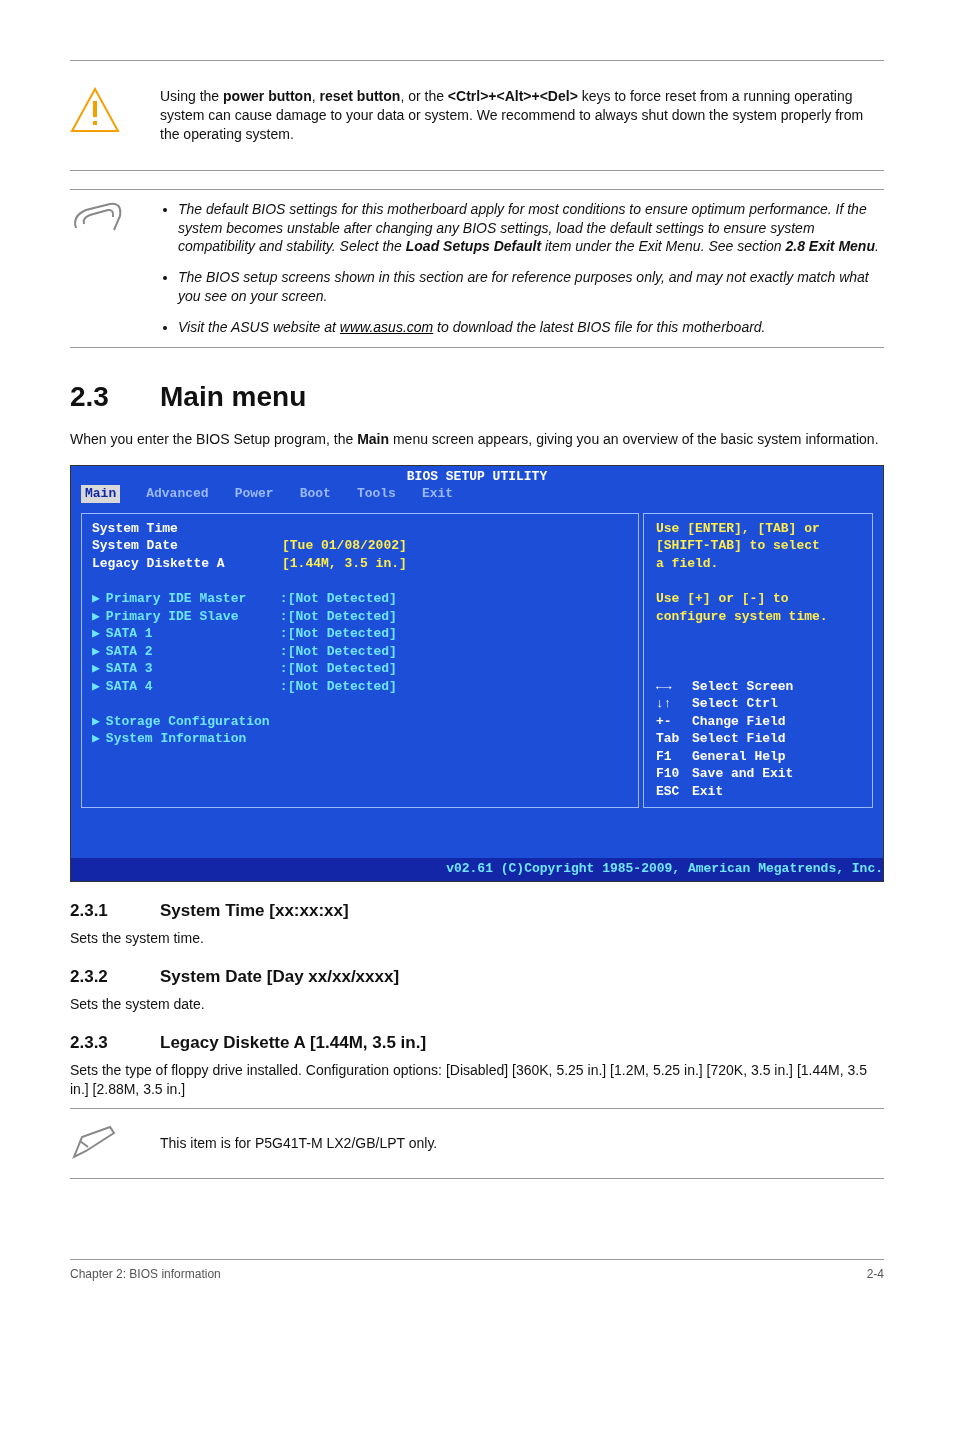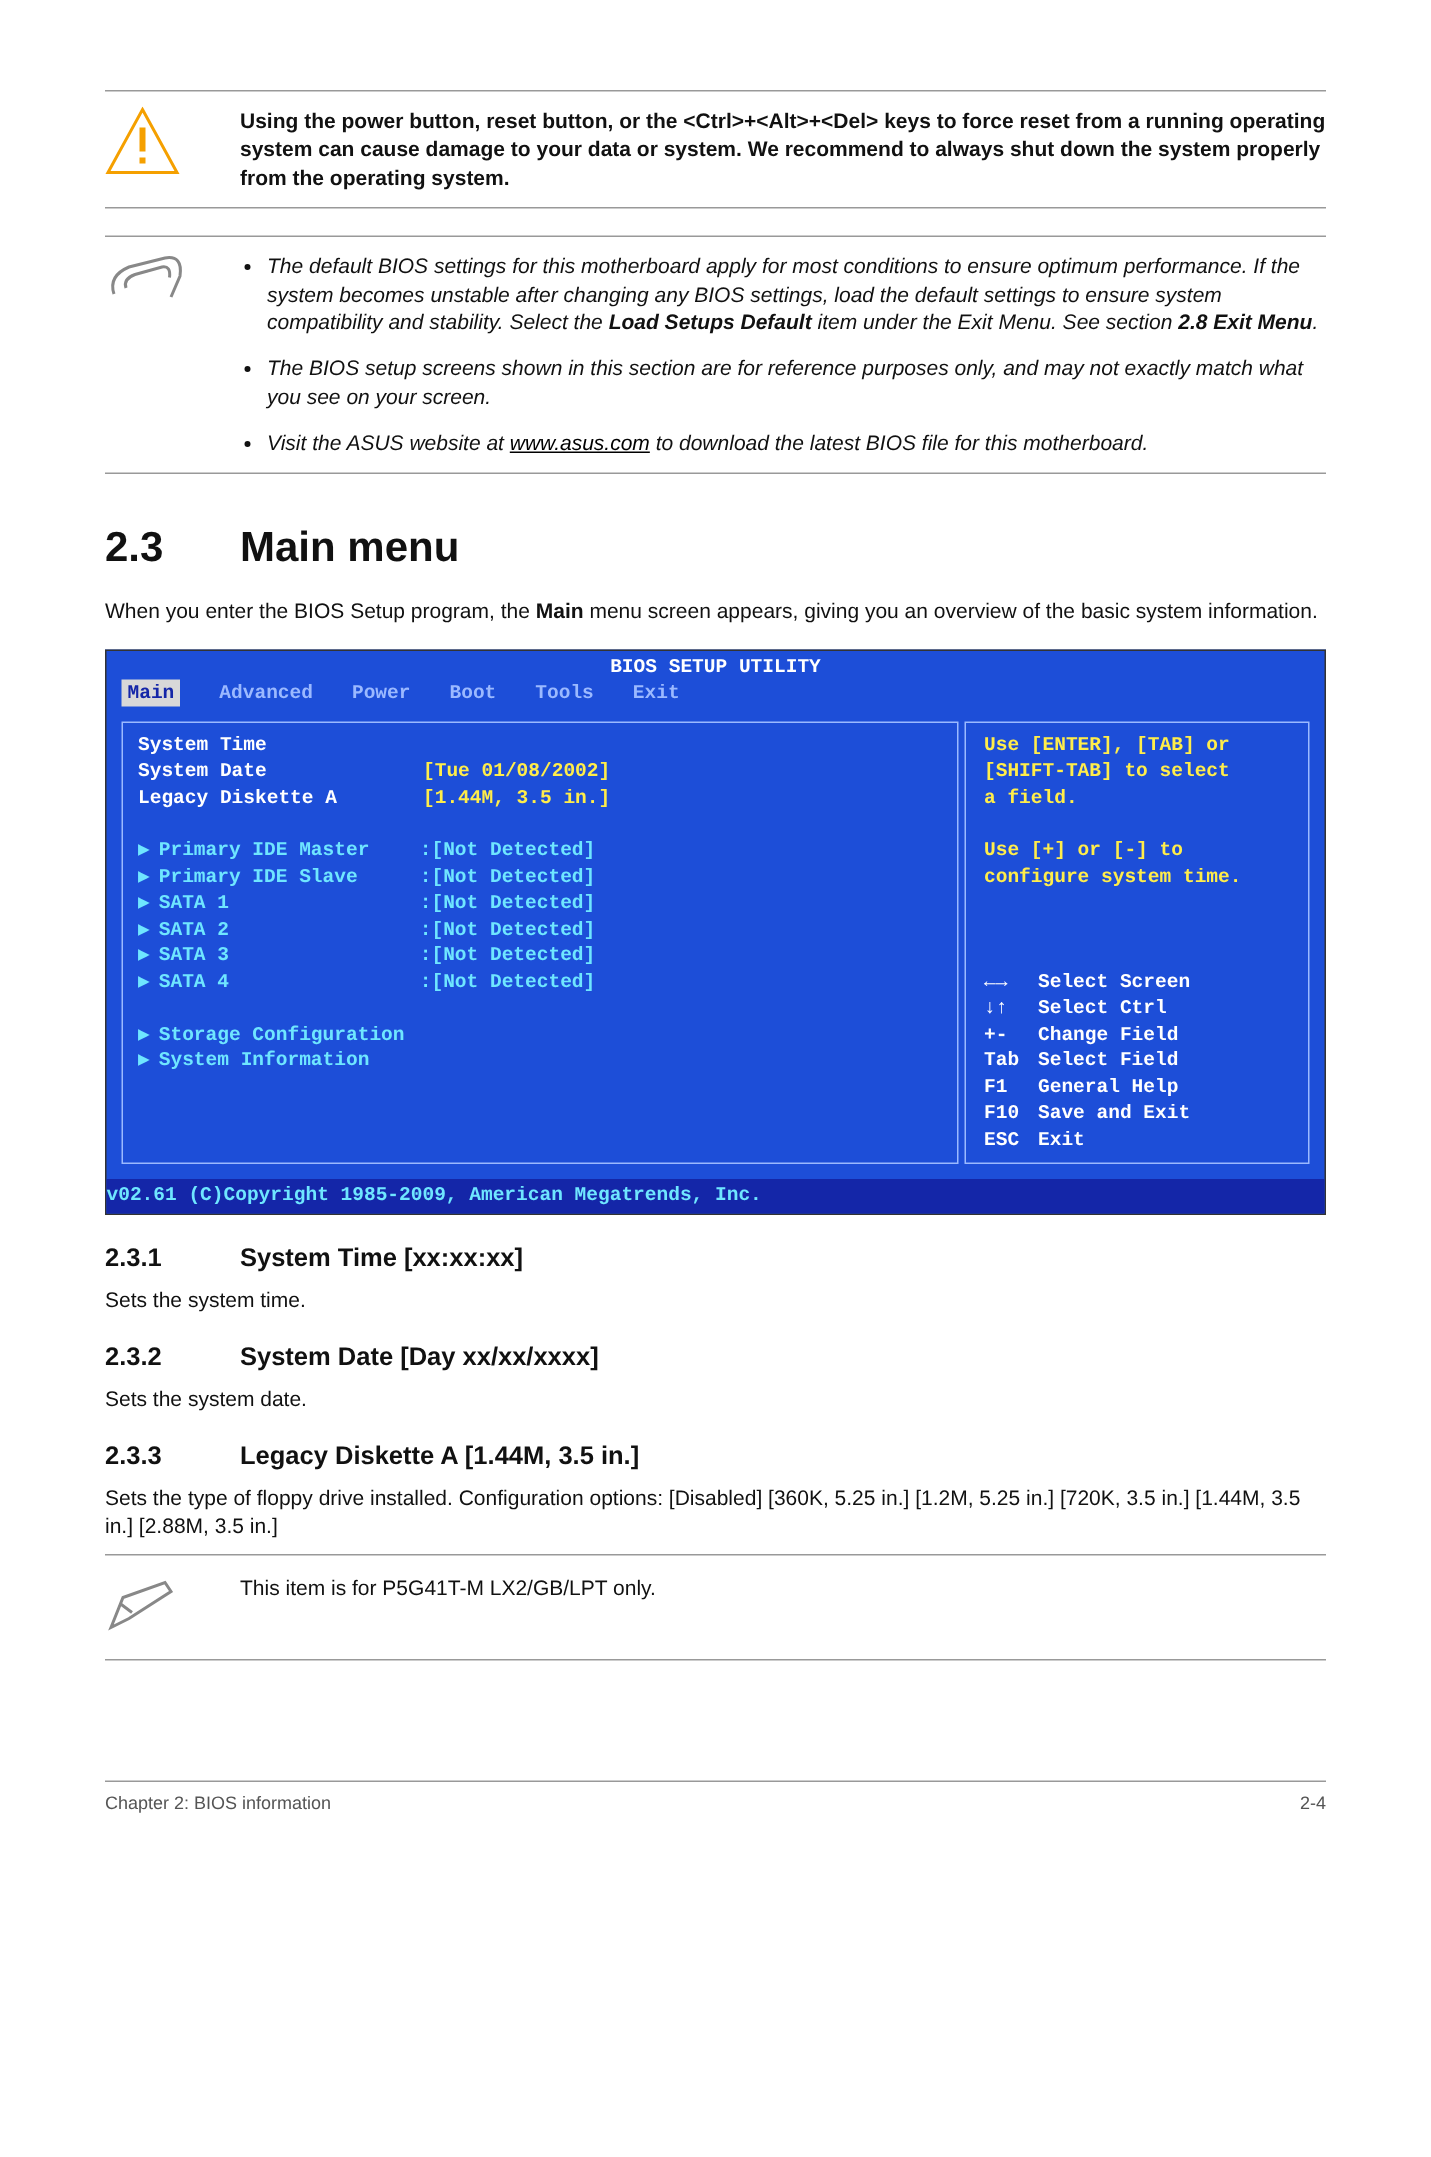--- a/index.html
+++ b/index.html
@@ -9,42 +9,41 @@
     padding: 60px 70px 40px 70px;
     color: #111;
     font-size: 14px;
     line-height: 1.35;
   }
   .warn-block {
     display: flex;
     align-items: flex-start;
     border-top: 1px solid #999;
     border-bottom: 1px solid #999;
-    padding: 10px 0;
+    padding: 26px 0;
     margin-bottom: 18px;
-    font-weight: bold;
   }
   .warn-block .icon-col { width: 90px; flex-shrink: 0; }
   .warn-block .text-col { flex: 1; }
   .note-block {
     display: flex;
     align-items: flex-start;
     border-top: 1px solid #999;
     border-bottom: 1px solid #999;
     padding: 10px 0;
     margin-bottom: 30px;
   }
   .note-block .icon-col { width: 90px; flex-shrink: 0; }
   .note-block .text-col { flex: 1; font-style: italic; }
   .note-block ul { margin: 0; padding-left: 18px; }
   .note-block li { margin-bottom: 12px; list-style: disc; }
   .note-block li:last-child { margin-bottom: 0; }
   .pencil-note {
     display: flex;
-    align-items: flex-start;
+    align-items: center;
     border-top: 1px solid #999;
     border-bottom: 1px solid #999;
     padding: 12px 0;
     margin-bottom: 40px;
   }
   .pencil-note .icon-col { width: 90px; flex-shrink: 0; }
   h1.section-h1 {
     font-size: 28px;
     font-weight: bold;
     margin: 0 0 14px 0;
@@ -87,21 +86,21 @@
   }
   .bios-row { display: flex; }
   .bios-row .label { width: 190px; }
   .bios-row .value { flex: 1; }
   .white { color: #fff; }
   .cyan { color: #6fe6ff; }
   .yellow { color: #ffed4a; }
   .highlight { background: #d8d8d8; color: #1426a8; padding: 0 2px; }
   .bios-row .tri { color: #6fe6ff; margin-right: 6px; }
   .help-key { display:inline-block; width: 36px; }
-  .bios-footer { text-align: left; background: #1426a8; color: #6fe6ff; padding: 2px 0 4px 0; }
+  .bios-footer { text-align: right; background: #1426a8; color: #6fe6ff; padding: 2px 0 4px 0; margin-top: 40px; }
 
   .page-footer {
     display: flex;
     justify-content: space-between;
     border-top: 1px solid #999;
     padding-top: 6px;
     font-size: 12px;
     color: #555;
     margin-top: 80px;
   }

